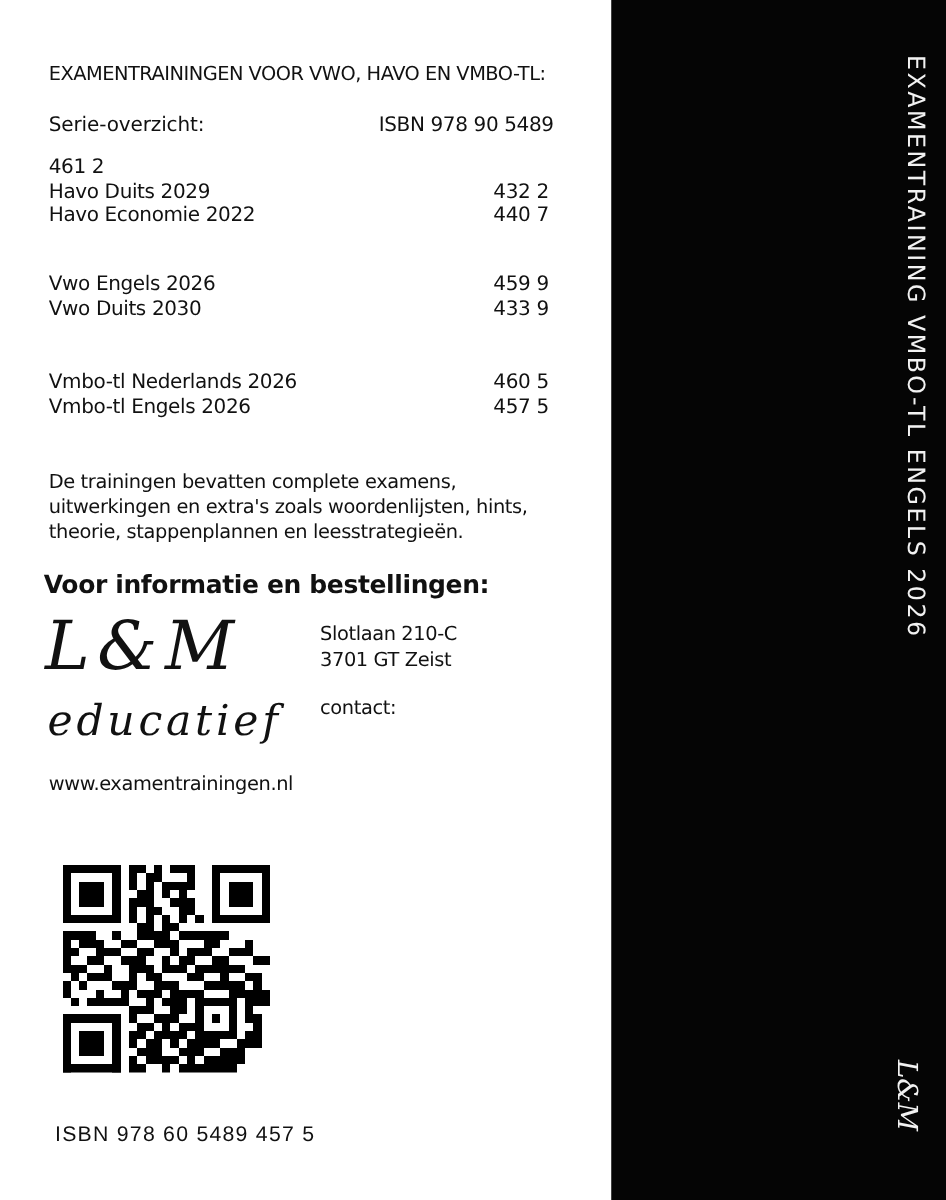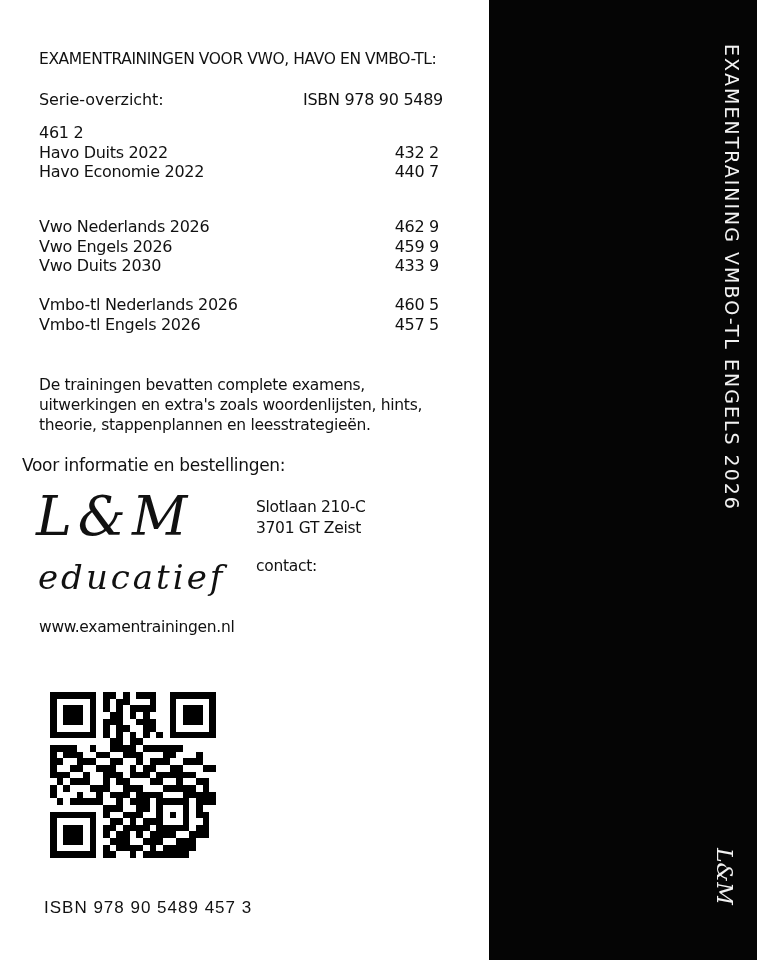--- a/index.html
+++ b/index.html
@@ -11,21 +11,21 @@
     .page { position: absolute; left: 0; top: 0; width: 489px; height: 792px; background: #fff; }
     .spine { position: absolute; left: 489px; top: 0; width: 268px; height: 960px; background: #050505; }
     .abs { position: absolute; white-space: nowrap; }
     .heading { left: 39px; top: 50px; font-size: 15.5px; letter-spacing: -0.4px; }
     .serie-label { left: 39px; top: 90px; font-size: 16px; letter-spacing: -0.1px; }
     .serie-isbn { left: 303px; top: 90px; font-size: 16px; letter-spacing: -0.3px; }
     .list { position: absolute; left: 39px; width: 400px; }
     .row { display: flex; justify-content: space-between; height: 19.7px; font-size: 16px; line-height: 19.7px; letter-spacing: -0.3px; }
     .row .code { text-align: center; }
     .desc { left: 39px; top: 375px; font-size: 15.5px; line-height: 20px; letter-spacing: -0.3px; }
-    .info { left: 22px; top: 455px; font-size: 17px; letter-spacing: -0.3px; }
+    .info { left: 35px; top: 455px; font-size: 20px; letter-spacing: -0.3px; font-weight: bold; }
     .logo-lm { left: 36px; top: 485px; font-family: "DejaVu Serif", serif; font-size: 54px; font-style: italic; letter-spacing: 6px; font-weight: normal; }
     .logo-edu { left: 38px; top: 557px; font-family: "DejaVu Serif", serif; font-size: 34px; font-style: italic; letter-spacing: 3px; }
     .addr { left: 256px; top: 497px; font-size: 15.5px; line-height: 21px; letter-spacing: -0.3px; }
     .contact { left: 256px; top: 556px; font-size: 15.5px; line-height: 21px; letter-spacing: -0.3px; }
     .www { left: 39px; top: 618px; font-size: 15.5px; letter-spacing: -0.3px; }
     .qr { position: absolute; left: 50px; top: 692px; width: 166px; height: 166px; }
     .isbn-bottom { left: 44px; top: 898px; font-size: 17px; letter-spacing: 1px; font-family: "Liberation Sans", sans-serif; }
     .spine-title {
       position: absolute; left: 703px; top: 44px; width: 40px; height: 500px;
       writing-mode: vertical-rl; color: #f2f2f2; font-size: 19px; letter-spacing: 2px;
@@ -43,34 +43,30 @@
 <div class="page">
   <div class="abs heading">EXAMENTRAININGEN VOOR VWO, HAVO EN VMBO-TL:</div>
   <div class="abs serie-label">Serie-overzicht:</div>
   <div class="abs serie-isbn">ISBN 978 90 5489</div>
 
   <div class="list" style="top:123px">
     <div class="row">
         <span class="code">461 2</span>
       </div>
     <div class="row">
-        <span>Havo Duits 2022</span>
+        <span>Havo Duits 2029</span>
         <span class="code">432 2</span>
       </div>
     <div class="row">
         <span>Havo Economie 2022</span>
         <span class="code">440 7</span>
       </div>
   </div>
 
   <div class="list" style="top:217px">
-    <div class="row">
-        <span>Vwo Nederlands 2026</span>
-        <span class="code">462 9</span>
-      </div>
     <div class="row">
         <span>Vwo Engels 2026</span>
         <span class="code">459 9</span>
       </div>
     <div class="row">
         <span>Vwo Duits 2030</span>
         <span class="code">433 9</span>
       </div>
   </div>
 
@@ -233,18 +229,18 @@
       <rect x="8" y="23" width="1" height="1"></rect>
         <rect x="10" y="23" width="4" height="1"></rect>
         <rect x="15" y="23" width="1" height="1"></rect>
         <rect x="17" y="23" width="5" height="1"></rect>
       <rect x="8" y="24" width="2" height="1"></rect>
         <rect x="12" y="24" width="1" height="1"></rect>
         <rect x="14" y="24" width="7" height="1"></rect>
     </g>
   </svg>
 
-  <div class="abs isbn-bottom">ISBN 978 90 5489 457 3</div>
+  <div class="abs isbn-bottom">ISBN 978 60 5489 457 5</div>
 </div>
 
 <div class="spine"></div>
 <div class="spine-title">EXAMENTRAINING VMBO-TL ENGELS 2026</div>
 <div class="spine-logo">L&amp;M</div>
 
 </body></html>

